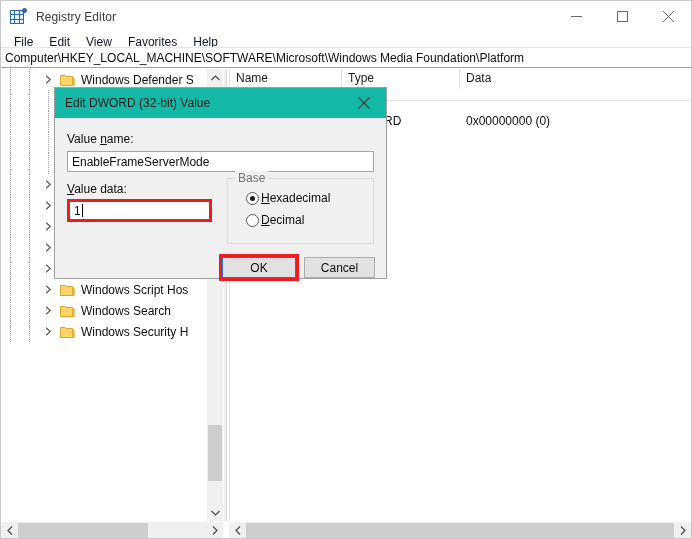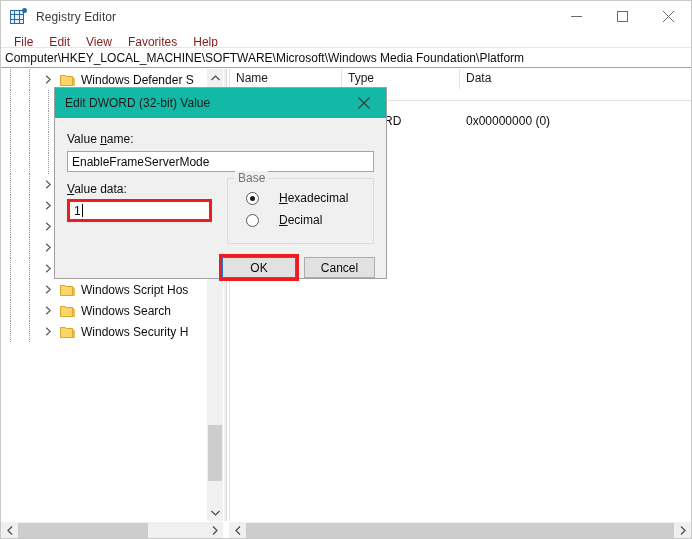--- a/index.html
+++ b/index.html
@@ -63,21 +63,21 @@
 
   
   .menubar {
     position: absolute; left: 0; top: 31px;
     width: 690px; height: 20px;
     background: #ffffff;
     display: flex; align-items: center;
     padding-left: 5px;
   }
   .menu-item {
-    font-size: 12px; color: #7f1d1d;
+    font-size: 12px; color: #0f172a;
     padding: 2px 8px 3px 8px;
     white-space: nowrap;
   }
   .menu-item u { text-decoration: underline; text-underline-offset: 1px; }
 
   
   .addressbar {
     position: absolute; left: 0; top: 46px;
     width: 690px; height: 21px;
     background: #ffffff;
@@ -302,21 +302,21 @@
   .radio {
     width: 13px; height: 13px; border-radius: 50%;
     border: 1px solid #5a5a5a; background: #ffffff;
     position: relative; flex: none;
   }
   .radio.checked::after {
     content: ""; position: absolute;
     left: 3px; top: 3px; width: 5px; height: 5px;
     border-radius: 50%; background: #1c1c1c;
   }
-  .radio-label { font-size: 12px; color: #0d0d0d; margin-left: 20px; }
+  .radio-label { font-size: 12px; color: #0d0d0d; margin-left: 2px; }
   .radio-label u { text-decoration: underline; text-underline-offset: 1px; }
 
   .btn {
     position: absolute;
     background: #e1e1e1;
     border: 1px solid #adadad;
     font-size: 12px; color: #0d0d0d;
     display: flex; align-items: center; justify-content: center;
   }
   .btn.focused {

